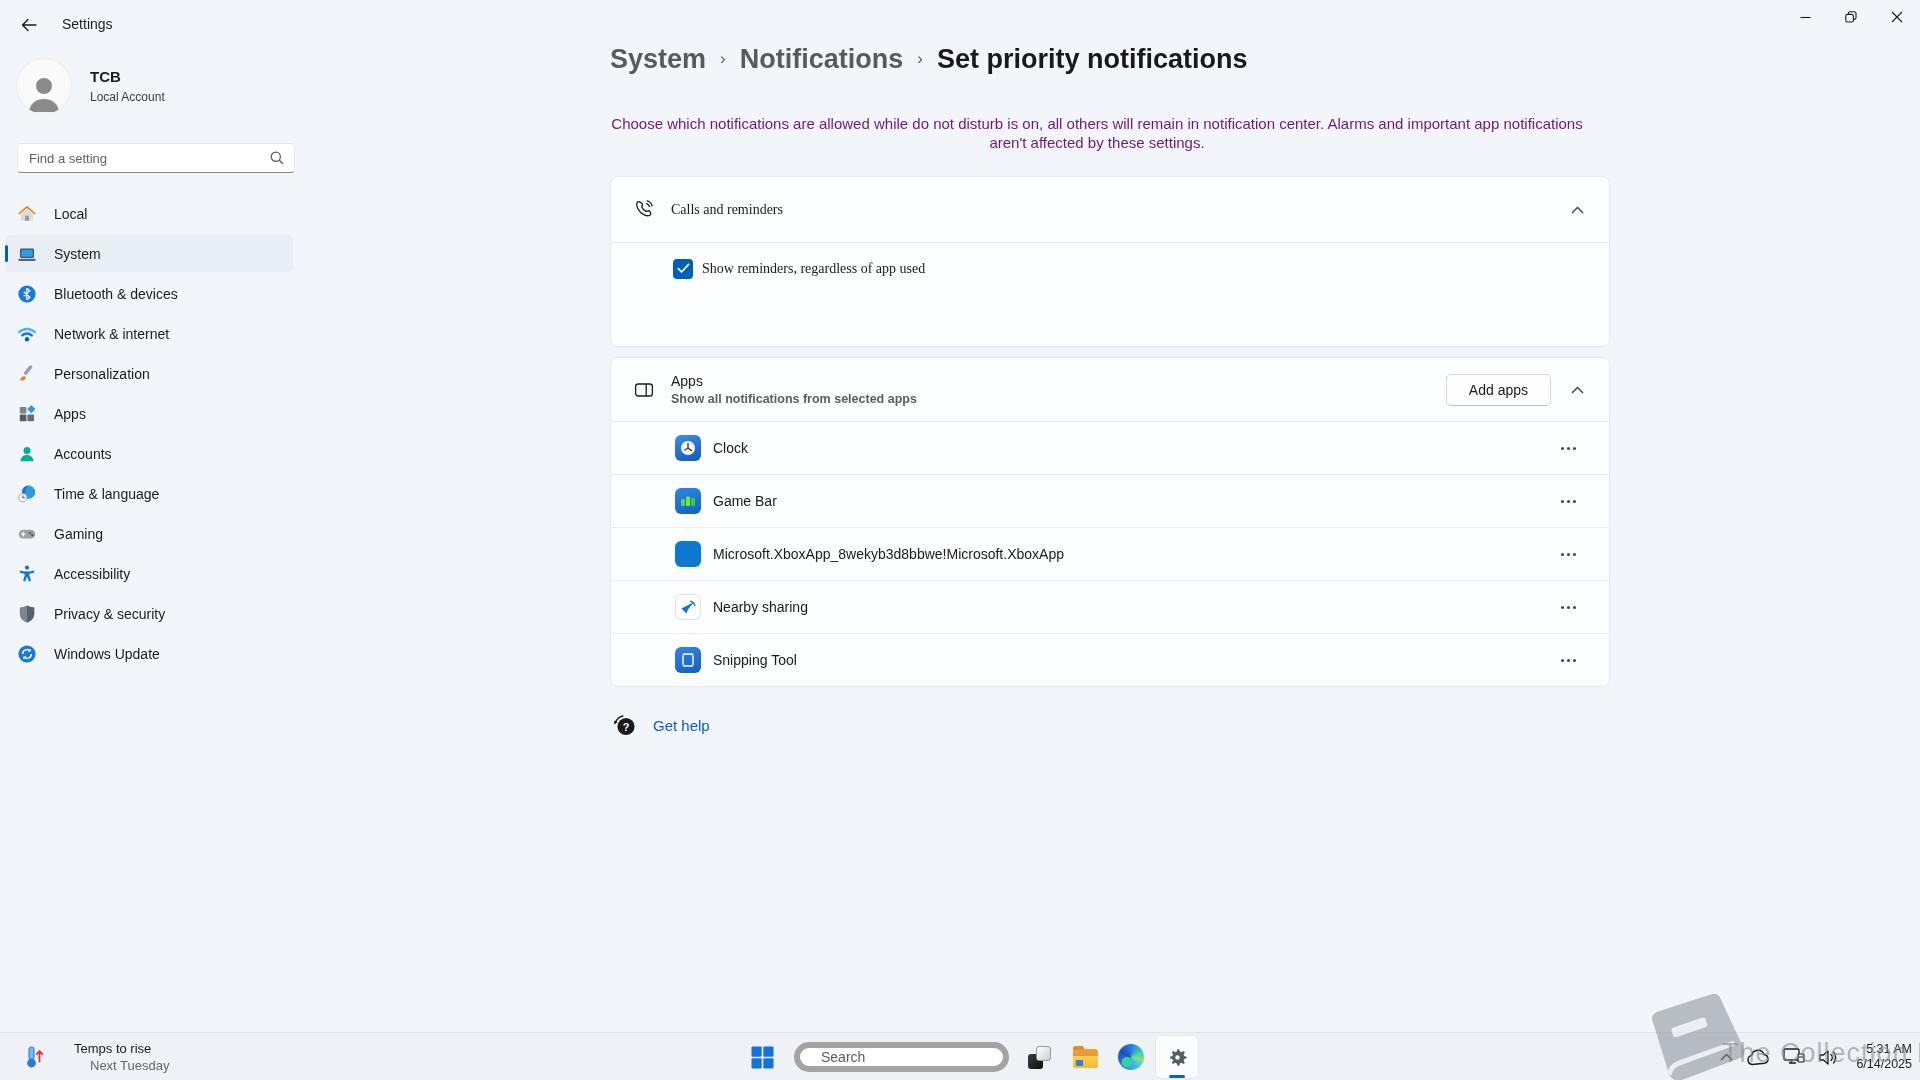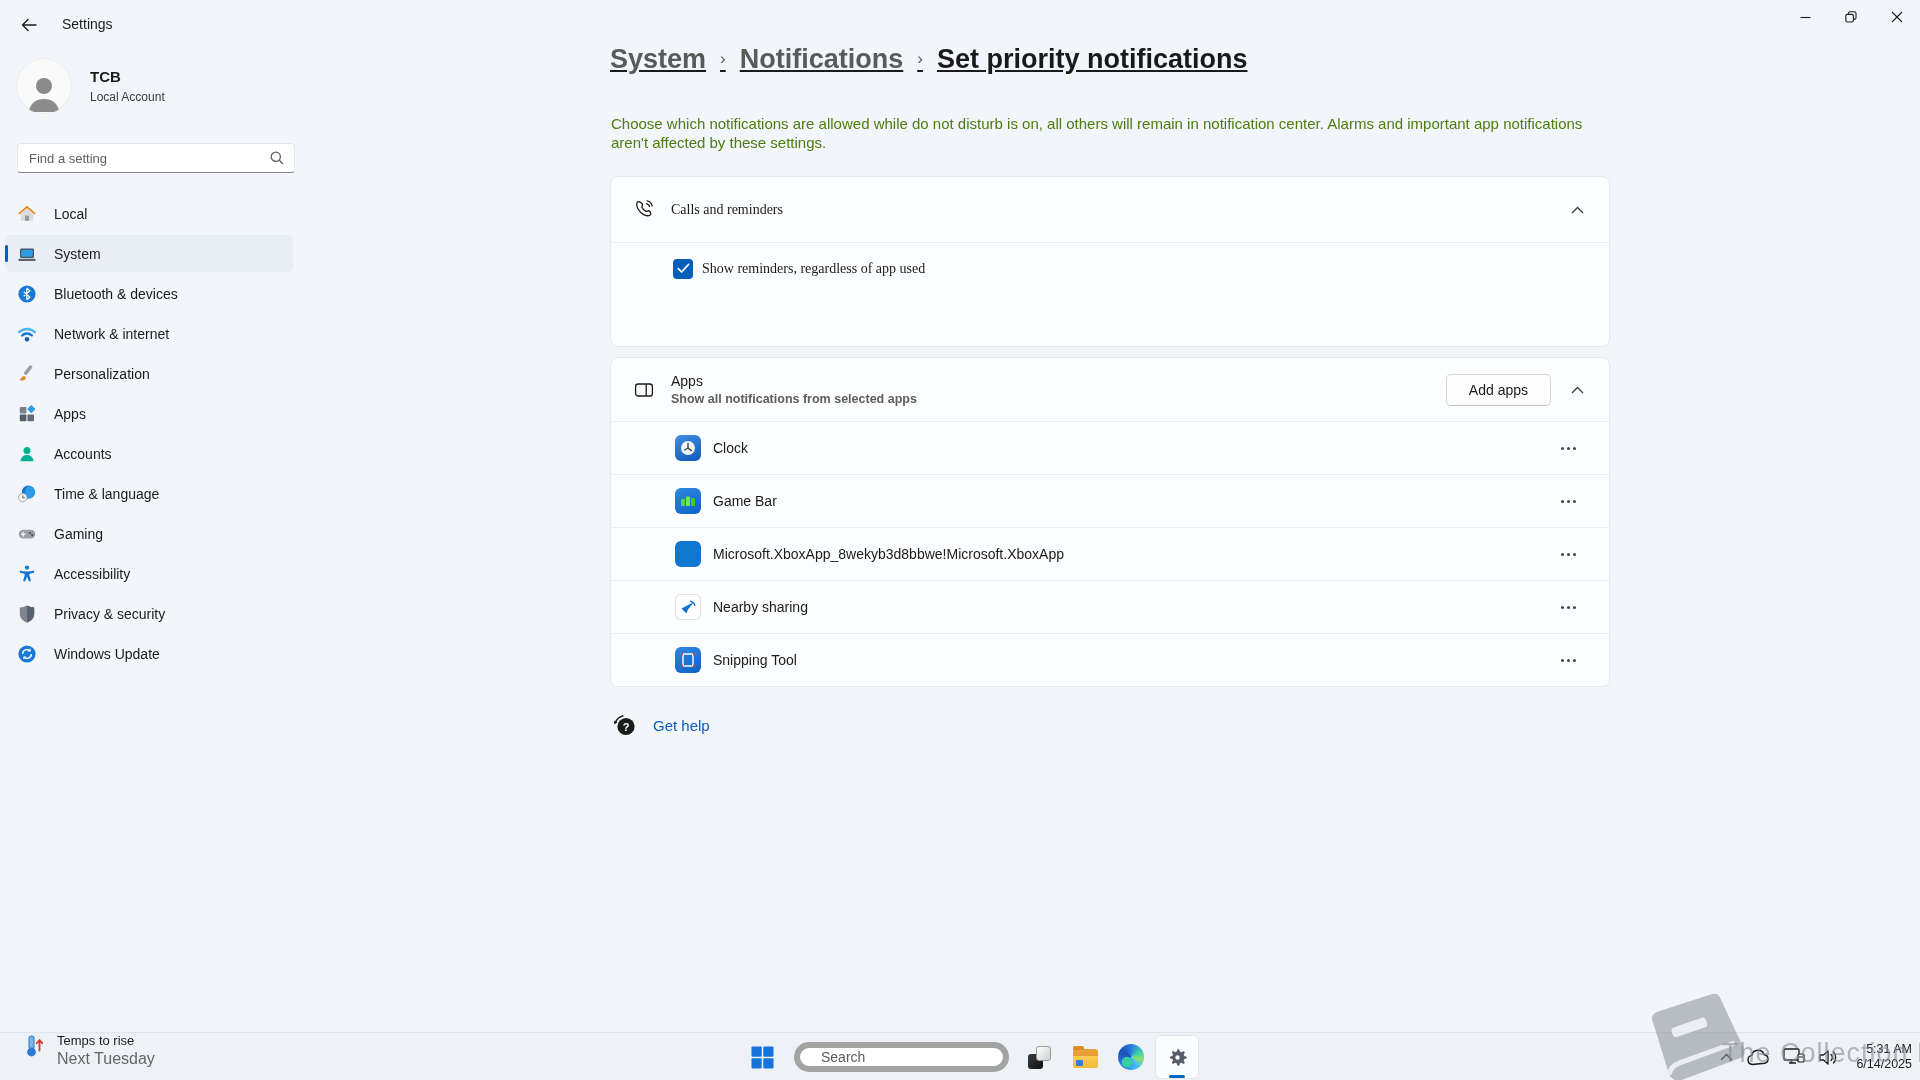--- a/index.html
+++ b/index.html
@@ -34,24 +34,24 @@
   .sidebar-search .mag { margin-right:10px; }
   .nav { position:absolute; left:5px; top:147px; width:288px; }
   .nav-item { height:37px; margin-bottom:3px; border-radius:5px; display:flex; align-items:center;
     gap:17px; padding-left:12px; font-size:14px; color:#1b1b1b; position:relative; cursor:default; }
   .nav-item.selected { background:#e9edf4; }
   .nav-item.selected::before { content:""; position:absolute; left:0px; top:10px; width:3px; height:17px;
     border-radius:2px; background:#005fb8; }
   .nav-ic { width:20px; height:20px; flex:0 0 20px; }
 
   
-  .breadcrumb { position:absolute; left:610px; top:44px; font-size:27px; font-weight:600; white-space:nowrap;text-decoration:underline; }
+  .breadcrumb { position:absolute; left:610px; top:44px; font-size:27px; font-weight:600; white-space:nowrap; }
   .crumb { color:#5a5a5a; } .crumb.current { color:#191919; }
   .crumb-sep { color:#5a5a5a; font-size:17px; font-weight:400; margin:0 14px; vertical-align:4px; }
-  .page-desc { position:absolute; left:611px; top:114px; width:972px; font-size:15px; line-height:19px; color:#4d7c0f; }
+  .page-desc { position:absolute; left:611px; top:114px; width:972px; font-size:15px; line-height:19px; color:#701a75;text-align:center; }
 
   .card { position:absolute; left:610px; width:1000px; background:#fcfdfe; border:1px solid #e7e9ed;
     border-radius:8px; overflow:hidden; }
   .card.calls { top:176px; height:171px;font-family:Liberation Serif, serif; }
   .card.apps  { top:357px; height:330px; }
   .card-header { height:63px; display:flex; align-items:center; padding:0 14px 0 21px; }
   .card.calls .card-header { height:65px; }
   .section-icon { width:24px; height:24px; margin-right:15px; flex:0 0 24px; }
   .section-title { font-size:14px; color:#1b1b1b; }
   .section-sub { font-size:12.5px; color:#5d5d5d; margin-top:3px;font-weight:bold; }
@@ -70,24 +70,24 @@
   .more-btn { margin-left:auto; margin-right:10px; width:34px; height:26px; border-radius:4px;
     display:flex; align-items:center; justify-content:center; gap:3px; }
   .more-btn i { width:3px; height:3px; border-radius:50%; background:#474747; }
 
   .get-help { position:absolute; left:612px; top:712px; display:flex; align-items:center; gap:15px; }
   .get-help a { font-size:15px; color:#0a5dbe; text-decoration:none; }
 
   
   .taskbar { position:absolute; left:0; bottom:0; width:1920px; height:48px;
     background:#eef1f6; border-top:1px solid #e1e4ea; }
-  .tb-widget { position:absolute; left:14px; top:0; height:48px; display:flex; 
-    gap:11px; padding:0 8px; }
+  .tb-widget { position:absolute; left:14px; top:0; height:48px; display:flex; align-items:center;
+    gap:28px; padding:0 8px; }
   .tb-w-line1 { font-size:13px; color:#1b1b1b; }
-  .tb-w-line2 { font-size:16px; color:#666; margin-top:2px; }
+  .tb-w-line2 { font-size:13px; color:#666; margin-top:2px;margin-left:16px; }
   .tb-center { position:absolute; left:738px; top:0; height:48px; display:flex; align-items:center; gap:2px; }
   .tb-btn { width:44px; height:44px; border-radius:6px; display:flex; align-items:center;
     justify-content:center; position:relative; }
   .tb-btn.start { width:48px; }
   .tb-btn.active { background:#fbfcfe; box-shadow:0 0 0 1px #e3e6eb inset; }
   .tb-btn.active::after { content:""; position:absolute; bottom:1px; left:50%; transform:translateX(-50%);
     width:16px; height:3px; border-radius:2px; background:#0067c0; }
   .tb-search { width:215px; height:30px; border-radius:15px; background:#fff; border:6px solid #a3a3a3;
     display:flex; align-items:center; margin:0 6px; overflow:hidden; }
   .tb-search input { flex:1; border:none; outline:none; background:transparent; padding-left:8px;

